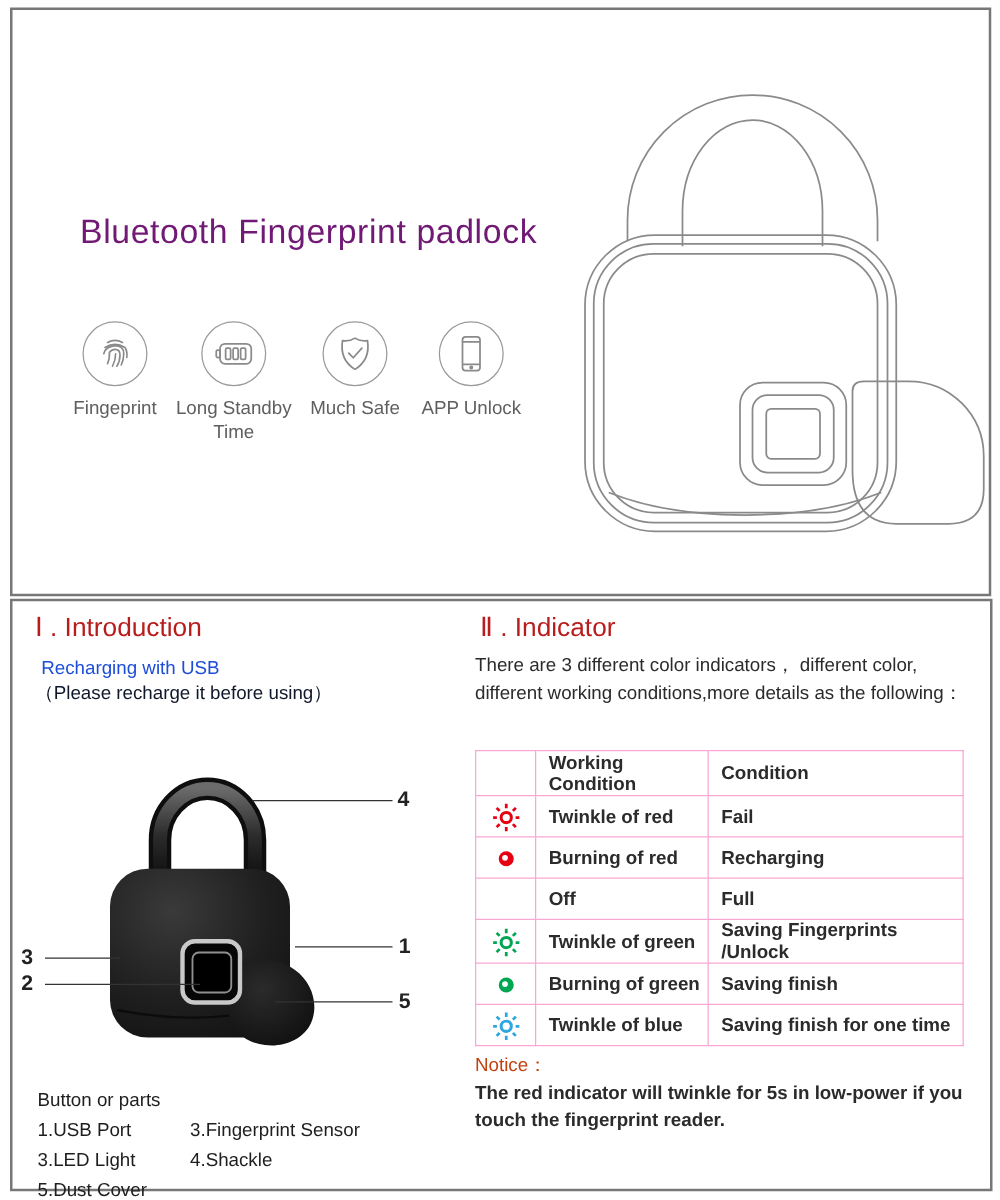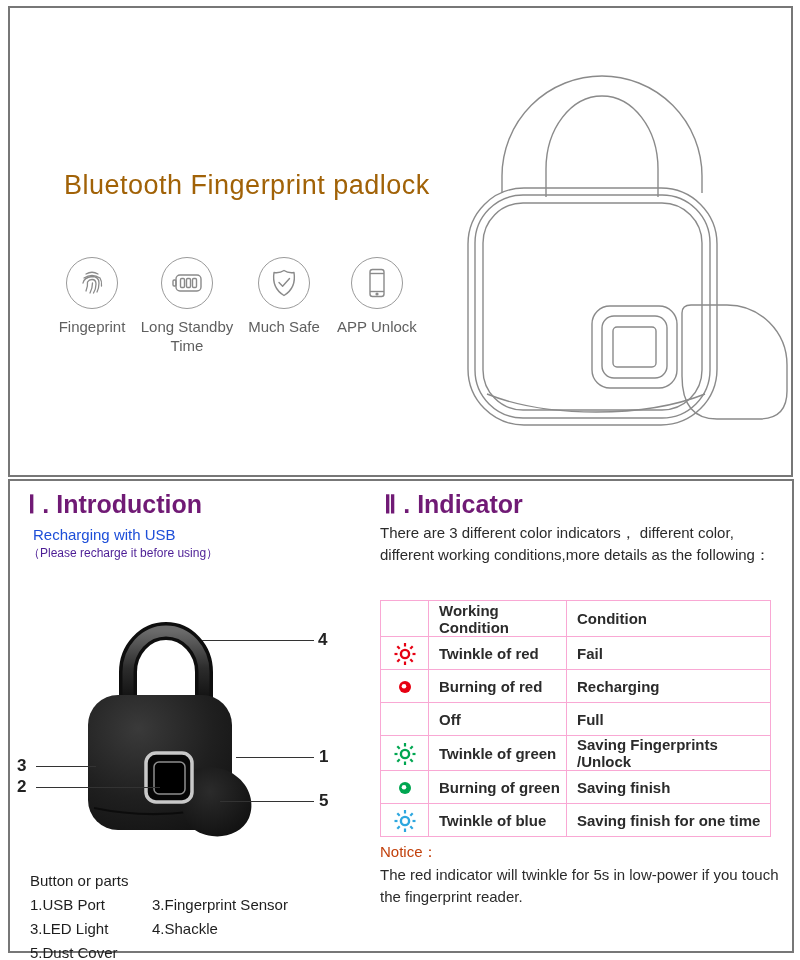--- a/index.html
+++ b/index.html
@@ -7,42 +7,42 @@
   .page {
     position:relative; width:800px; height:960px; background:#fff;
     font-family:"Liberation Sans", sans-serif; color:#2e2e2e; overflow:hidden;
   }
   .box { position:absolute; background:#fff; border:2px solid #777; }
   .box-top { left:8px; top:6px; width:785px; height:471px; }
   .box-bottom { left:8px; top:479px; width:786px; height:474px; }
 
   .product-title {
     position:absolute; left:54px; top:162px; font-size:27px; font-weight:400;
-    color:#a16207; letter-spacing:.5px; white-space:nowrap;
+    color:#701a75; letter-spacing:.5px; white-space:nowrap;
   }
 
   .feature { position:absolute; width:110px; text-align:center; }
   .feature-circle {
     width:52px; height:52px; border:1.5px solid #9a9a9a; border-radius:50%;
     margin:0 auto 8px auto; display:flex; align-items:center; justify-content:center;
   }
   .feature-label { font-size:15px; color:#5f5f5f; line-height:19px; }
   .f1 { left:27px;  top:249px; }
   .f2 { left:122px; top:249px; }
   .f3 { left:219px; top:249px; }
   .f4 { left:312px; top:249px; }
 
   .lineart { position:absolute; left:445px; top:58px; }
   .lineart path, .lineart rect { fill:none; stroke:#8a8a8a; stroke-width:1.4; }
 
-  .section-heading { position:absolute; font-size:25px; font-weight:700; color:#701a75; }
+  .section-heading { position:absolute; font-size:21px; font-weight:400; color:#b91c1c; }
   .h-intro { left:28px; top:490px; }
   .h-indic { left:384px; top:490px; }
   .intro-line1 { position:absolute; left:33px; top:526px; font-size:15px; color:#1d4ed8; }
-  .intro-line2 { position:absolute; left:28px; top:545px; font-size:12px; color:#4c1d95; }
+  .intro-line2 { position:absolute; left:28px; top:545px; font-size:15px; color:#0f172a; }
 
   .indic-desc {
     position:absolute; left:380px; top:522px; width:402px;
     font-size:15px; line-height:22px; color:#2b2b2b;
   }
 
   .indic-table {
     position:absolute; left:380px; top:600px; border-collapse:collapse;
     font-size:15px; color:#2b2b2b; table-layout:fixed;
   }
@@ -52,21 +52,21 @@
   .col-icon { width:48px; }
   .col-working { width:138px; }
   .col-condition { width:204px; }
   .cell-icon { text-align:center !important; padding:0 !important; }
   .led { vertical-align:middle; }
   .red   { color:#e60012; }
   .green { color:#00a651; }
   .blue  { color:#2da7df; }
 
   .notice-title { position:absolute; left:380px; top:843px; font-size:15px; color:#c2410c; }
-  .notice-body  { position:absolute; left:380px; top:864px; width:400px; font-size:15px; line-height:22px; color:#2b2b2b; }
+  .notice-body  { position:absolute; left:380px; top:864px; width:400px; font-size:15px; line-height:22px; color:#2b2b2b;font-weight:bold; }
 
   .photo { position:absolute; left:70px; top:610px; }
 
   .callout-num { position:absolute; font-size:17px; font-weight:600; color:#222; }
   .callout-line { position:absolute; border-top:1.5px solid #333; height:0; }
   .n4 { left:318px; top:630px; }  .l4 { left:202px; top:640px; width:112px; }
   .n1 { left:319px; top:747px; }  .l1 { left:236px; top:757px; width:78px; }
   .n5 { left:319px; top:791px; }  .l5 { left:220px; top:801px; width:94px; }
   .n3 { left:17px;  top:756px; }  .l3 { left:36px;  top:766px; width:60px; }
   .n2 { left:17px;  top:777px; }  .l2 { left:36px;  top:787px; width:124px; }

